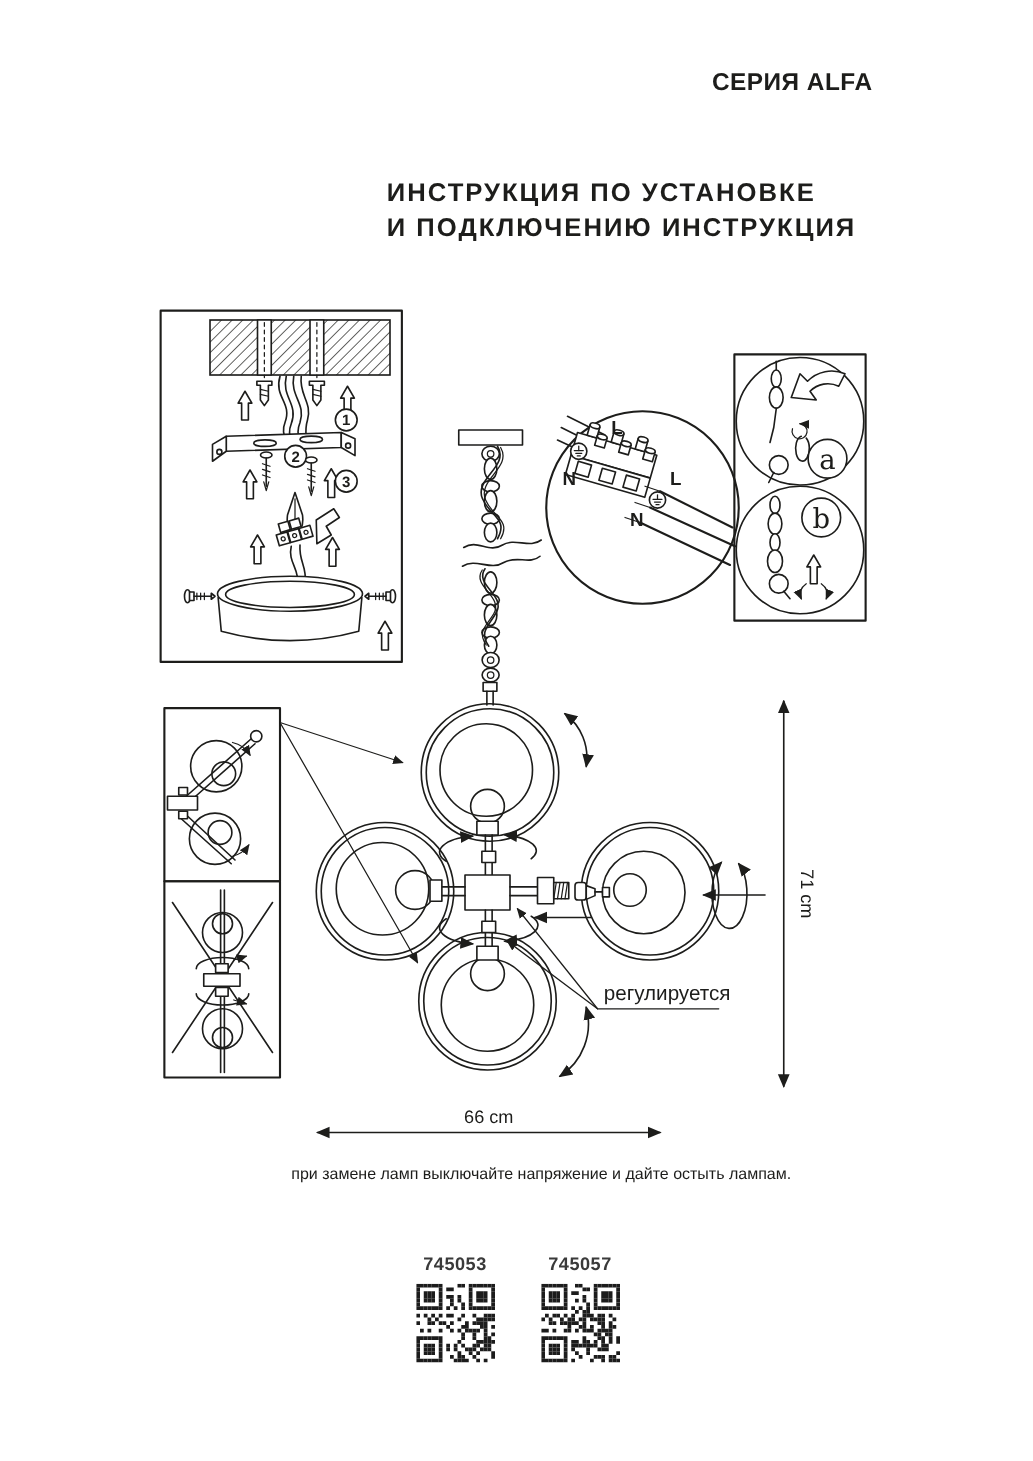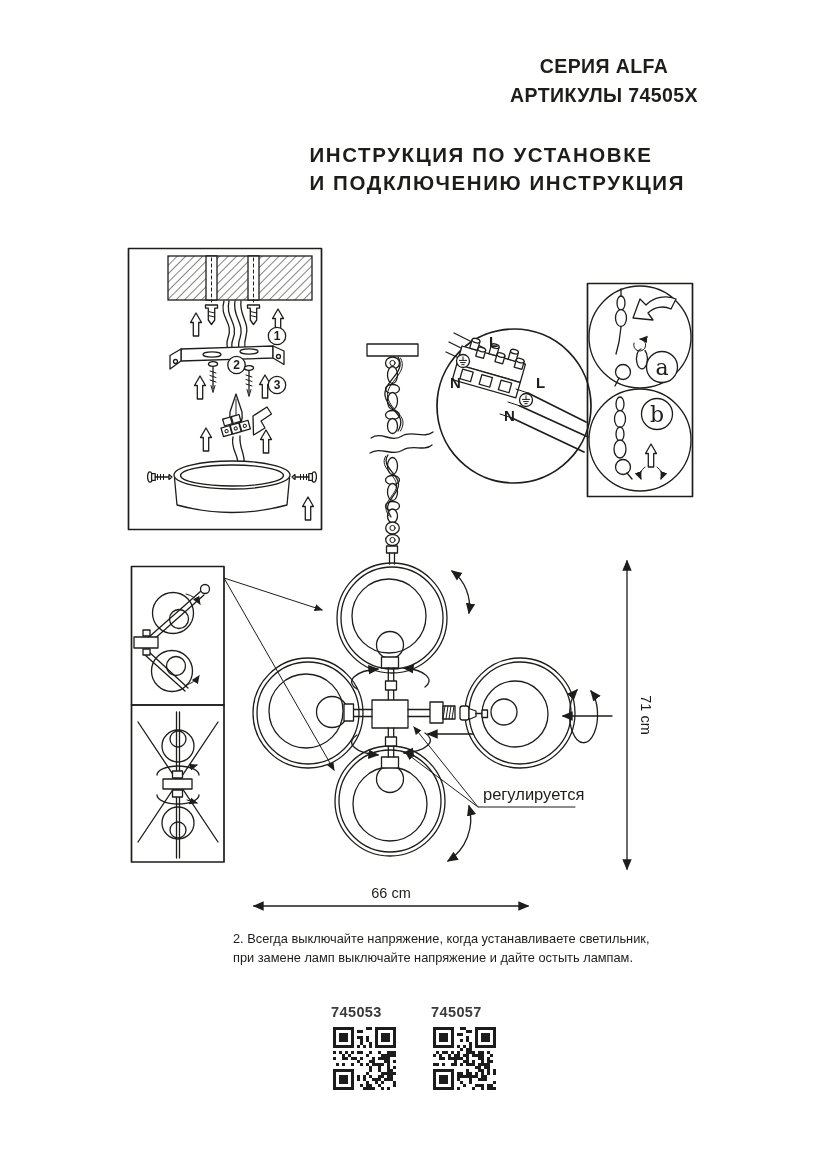--- a/index.html
+++ b/index.html
@@ -14,34 +14,33 @@
   .lnf{fill:#fff;stroke:#1d1d1b;stroke-width:1.3;stroke-linejoin:round}
   .thin{stroke-width:1}
   .thk{stroke-width:1.7}
   text{fill:#1d1d1b;stroke:none}
   .dim{font-size:14.5px}
   .badge{font-size:12px;font-weight:bold;text-anchor:middle}
   .wlabel{font-size:15px;font-weight:bold}
   .letter{font-family:"DejaVu Serif",serif;font-size:22px;text-anchor:middle}
   .adj{font-size:16.5px}
   .notes{position:absolute;left:233px;top:930px;font-size:12.8px;line-height:18.5px}
-  .product{position:absolute;top:1004px;width:66px;text-align:left}
+  .product{position:absolute;top:1004px;width:66px;text-align:center}
   .p1{left:331px}.p2{left:431px}
   .artno{font-size:14.5px;font-weight:bold;color:#3a3a3a;letter-spacing:.4px;margin-bottom:7px}
   .qr{width:63px;height:63px;margin:0 auto}
   .qr svg rect{fill:#1c1c1c}
 </style>
 </head>
 <body>
 
 <div class="page">
 
   <div class="hdr">
     <div>СЕРИЯ ALFA</div>
-    <div>АРТИКУЛЫ 74505X</div>
   </div>
   <div class="instr">
     <div>ИНСТРУКЦИЯ ПО УСТАНОВКЕ</div>
     <div>И ПОДКЛЮЧЕНИЮ ИНСТРУКЦИЯ</div>
   </div>
 
   <svg class="art" width="826" height="1169" viewBox="0 0 826 1169">
     <defs>
       <pattern id="hatch" width="6" height="6" patternUnits="userSpaceOnUse" patternTransform="rotate(45)">
         <line x1="0" y1="0" x2="0" y2="6" stroke="#1d1d1b" stroke-width="1.1"></line>
@@ -379,21 +378,20 @@
         <rect x="172.5" y="790" width="10" height="7" class="lnf"></rect>
         <circle cx="178" cy="823" r="16" class="ln"></circle>
         <circle cx="178" cy="830" r="8" class="ln"></circle>
       </g>
       <path d="M224,578 L322,610" class="ln thin" marker-end="url(#ah)"></path>
       <path d="M224,578 L334,770" class="ln thin" marker-end="url(#ah)"></path>
     </g>
   </svg>
 
   <div class="notes">
-    <div>2. Всегда выключайте напряжение, когда устанавливаете светильник,</div>
     <div>при замене ламп выключайте напряжение и дайте остыть лампам.</div>
   </div>
 
   <div class="product p1">
     <div class="artno">745053</div>
     <div class="qr"><svg width="63" height="63">
           <rect x="0" y="0" width="3" height="3"></rect>
           <rect x="3" y="0" width="3" height="3"></rect>
           <rect x="6" y="0" width="3" height="3"></rect>
           <rect x="9" y="0" width="3" height="3"></rect>

